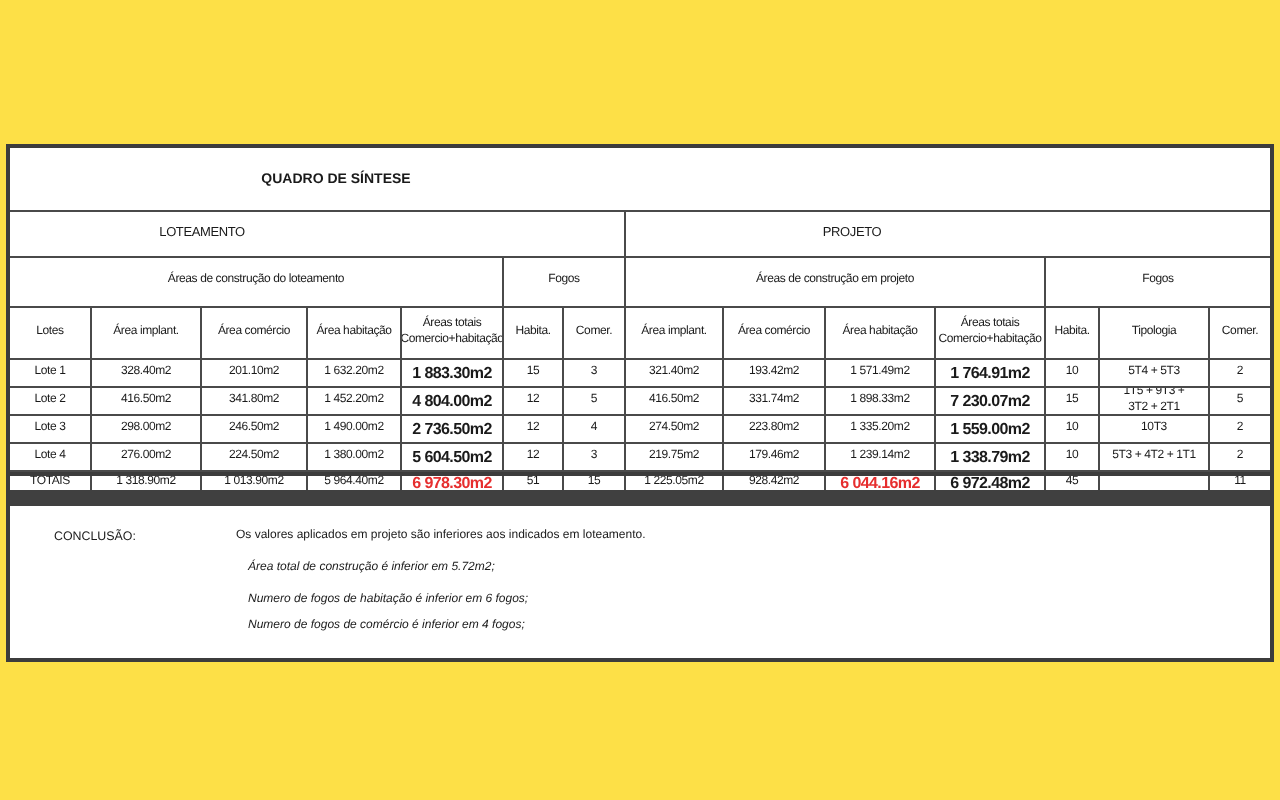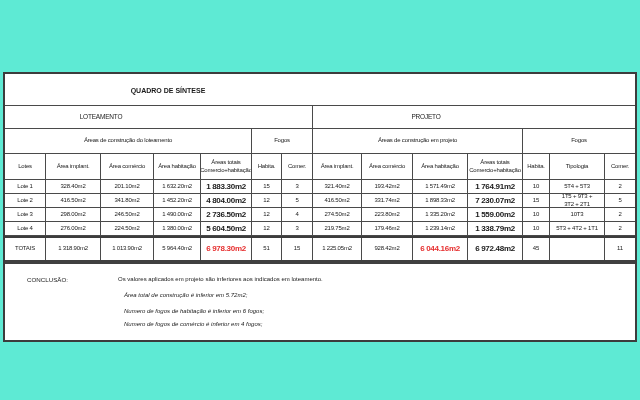--- a/index.html
+++ b/index.html
@@ -1,17 +1,17 @@
 <!DOCTYPE html>
 <html><head>
 <meta charset="utf-8">
 <style>
   html,body{margin:0;padding:0;}
   #page{
-    position:relative;width:640px;height:400px;background:#5eead4;
+    position:relative;width:640px;height:400px;background:#fde047;
     font-family:"Liberation Sans",sans-serif;color:#1a1a1a;overflow:hidden;
   }
   .tbl{
     position:absolute;left:3px;top:72px;width:630px;
     border:2px solid #3c3c3c;background:#fff;
   }
   .row{display:flex;width:630px;box-sizing:border-box;border-bottom:1px solid #4a4a4a;}
   .cell{
     box-sizing:border-box;border-right:1px solid #4a4a4a;
     display:flex;align-items:center;justify-content:center;text-align:center;
@@ -31,21 +31,21 @@
   .half{position:relative;}
   .hl{width:308px}.hr{width:322px}
   .half .lbl{position:absolute;top:50%;transform:translate(-50%,-50%);font-size:6.5px;white-space:nowrap;}
   .hl .lbl{left:96px;}
   .hr .lbl{left:113px;}
   .r-groups{height:25px;}
   .g1{width:247px}.g2{width:61px}.g3{width:210px}.g4{width:112px}
   .r-cols{height:26px;}
   .pre{white-space:pre-line;}
   .r-data{height:14px;}
-  .r-totals{height:28px;border-top:2px solid #3c3c3c;border-bottom:4px solid #404040;}
+  .r-totals{height:17px;border-top:2px solid #3c3c3c;border-bottom:8px solid #404040;}
   .big{font-size:8px;font-weight:600;letter-spacing:-0.3px;}
   .red{color:#e62e2e;}
   .concl{position:relative;height:76px;width:630px;}
   .concl .clabel{position:absolute;left:22px;top:12px;font-size:6.2px;}
   .concl .l1{position:absolute;left:113px;top:12px;font-size:6px;}
   .concl .li{position:absolute;font-size:6px;font-style:italic;}
   .concl .l2{left:119px;top:28px;}
   .concl .l3{left:119px;top:44px;}
   .concl .l4{left:119px;top:57px;}
   .watermark{

